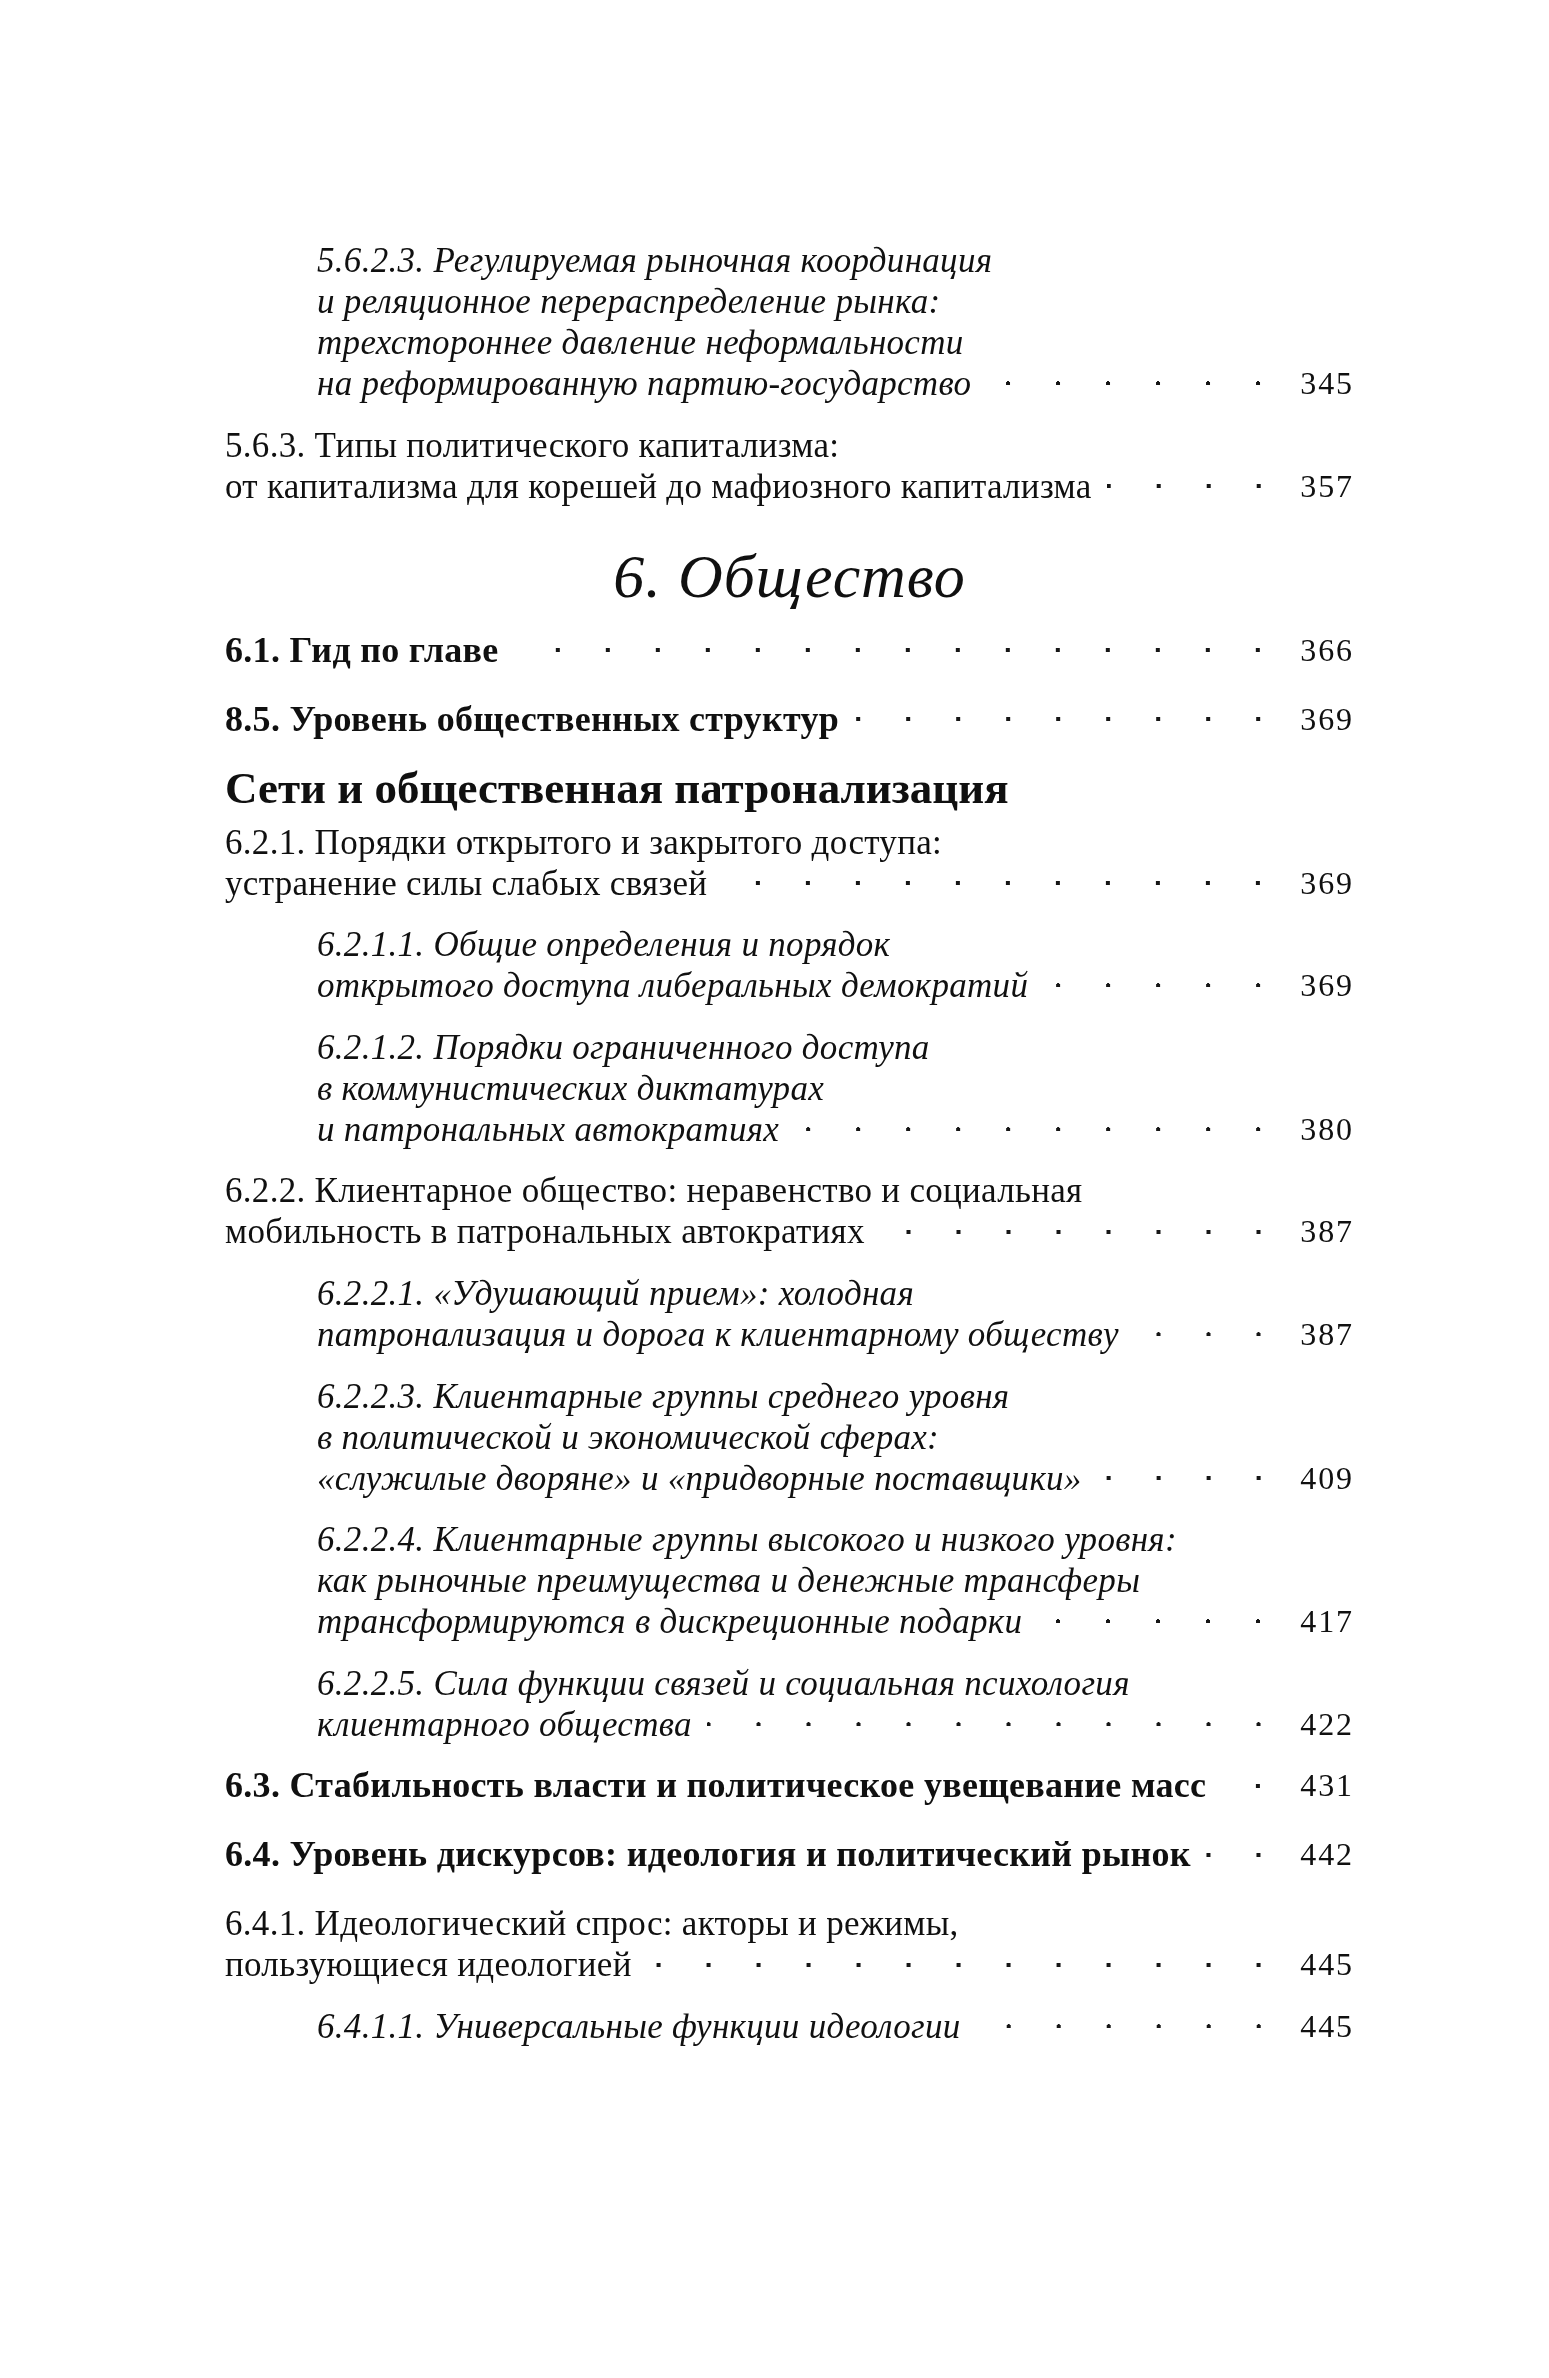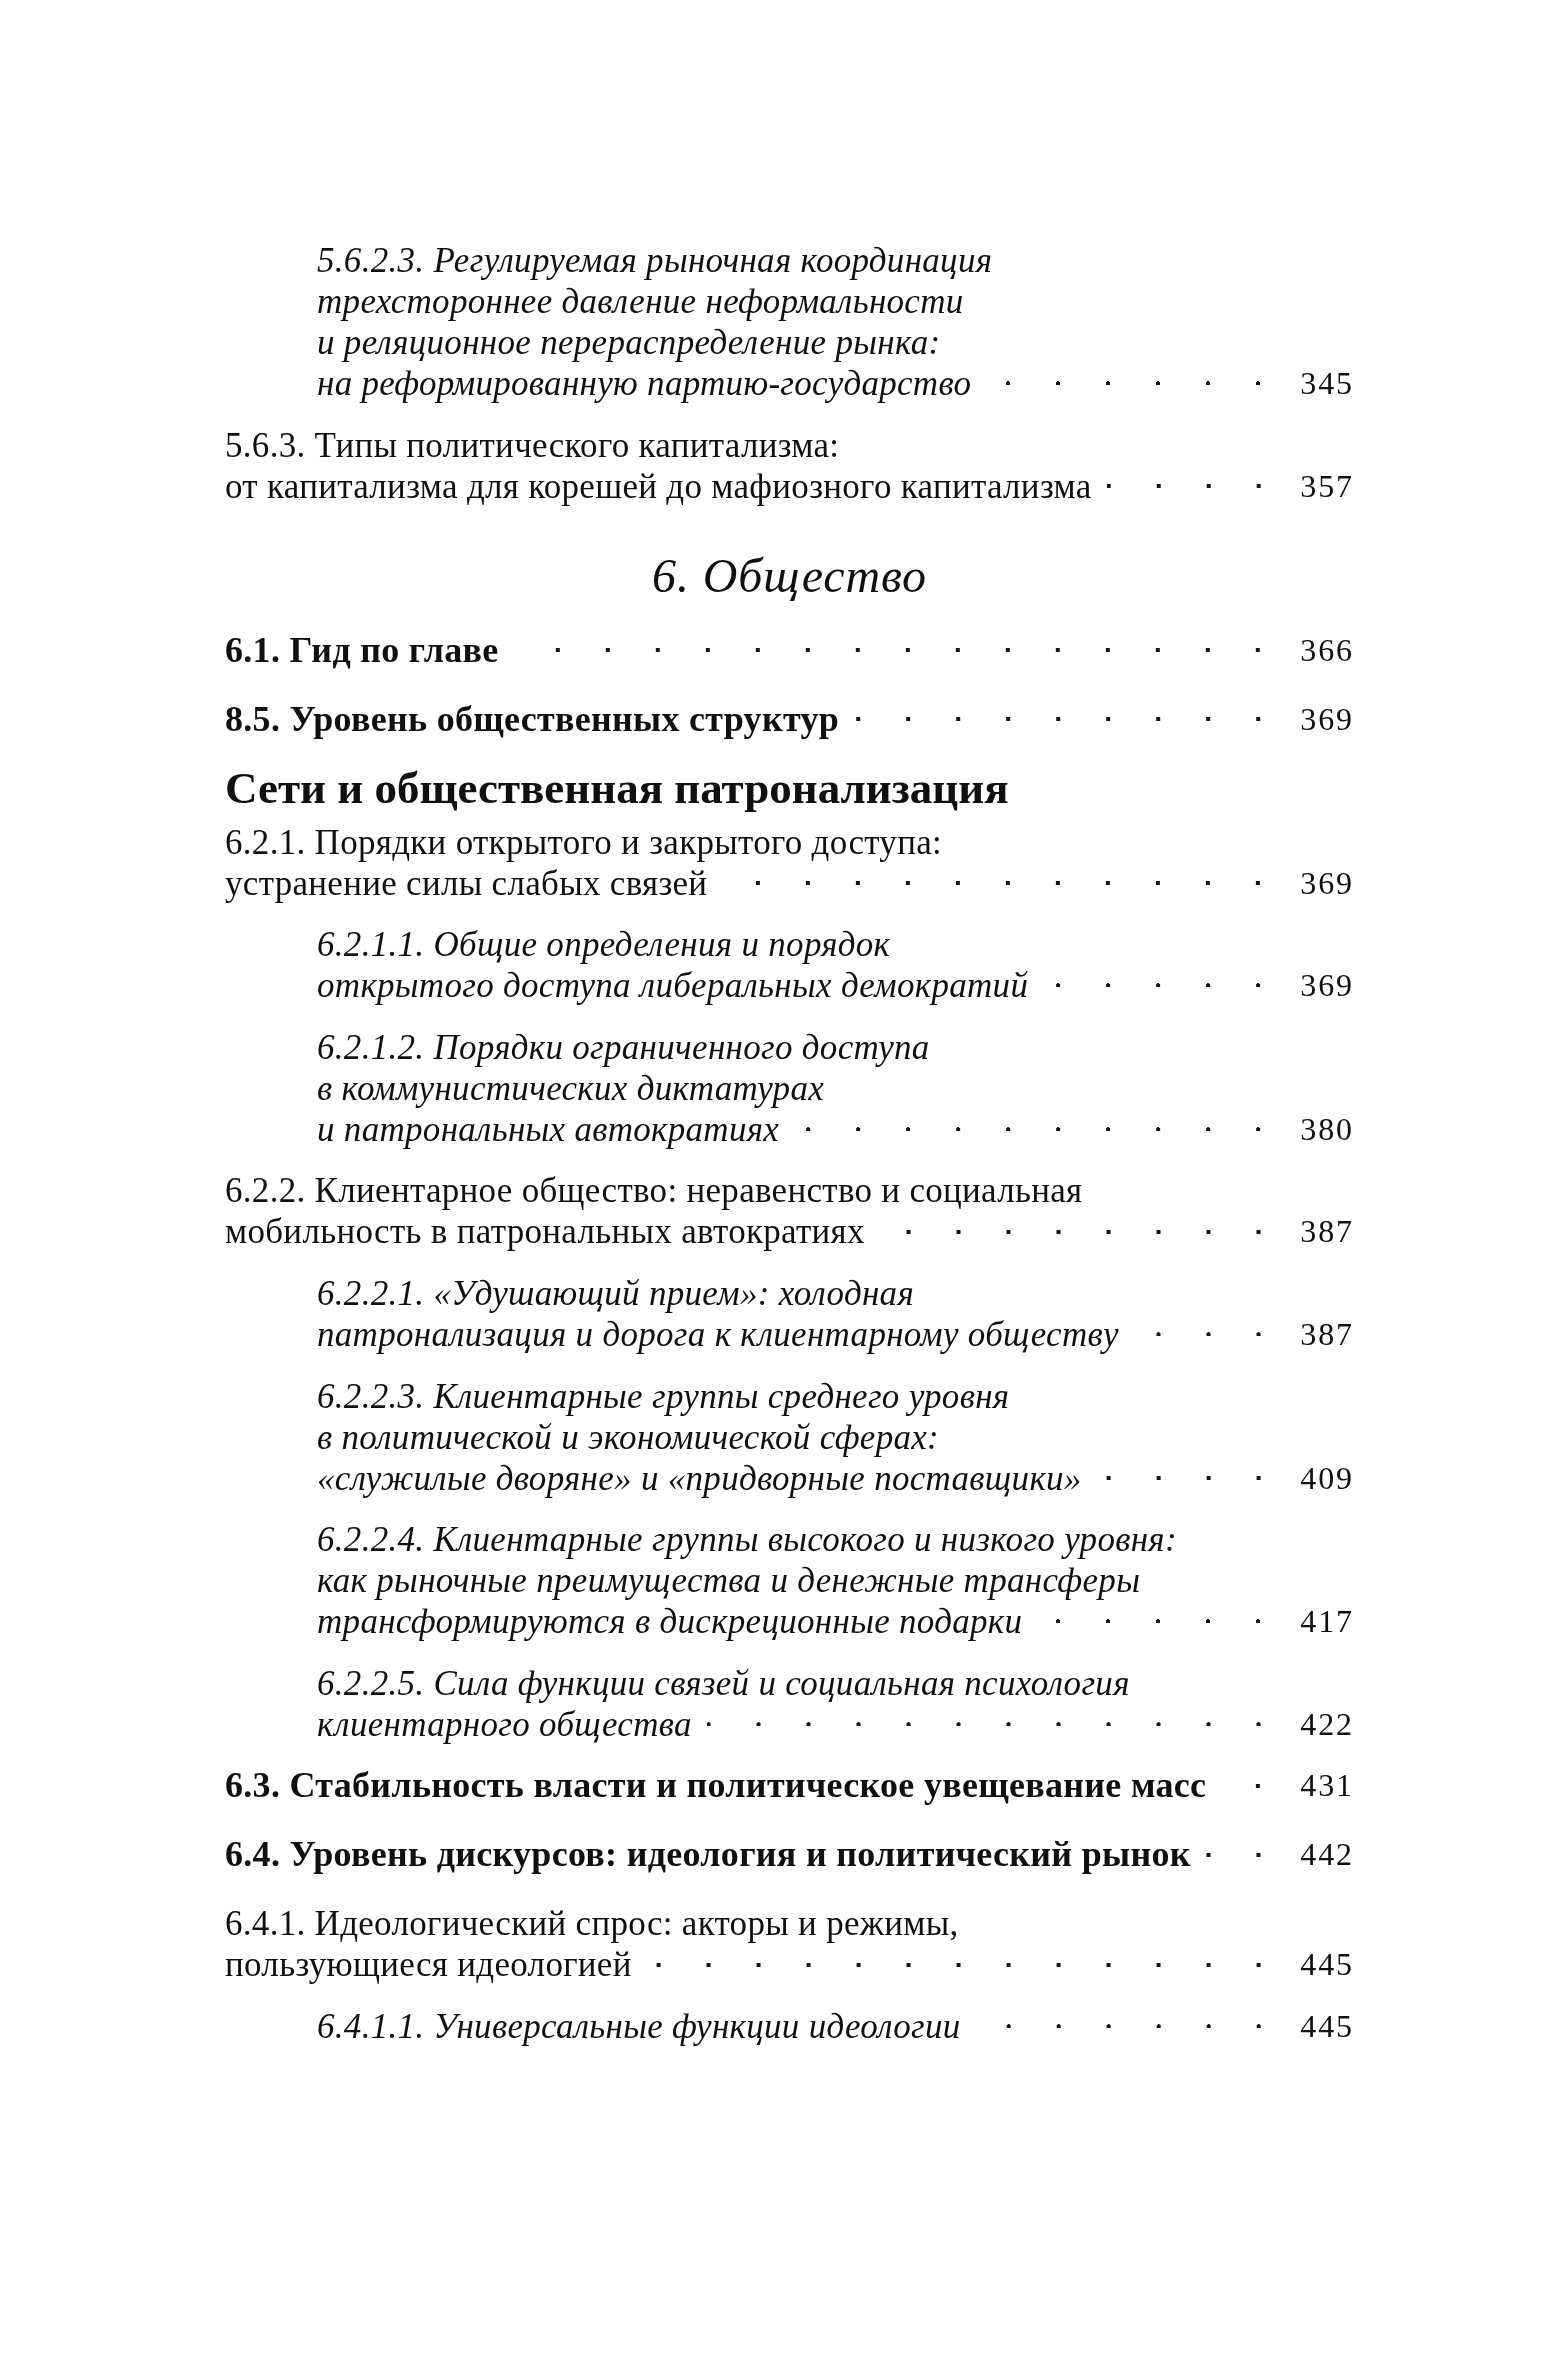--- a/index.html
+++ b/index.html
@@ -54,43 +54,43 @@
     flex: 0 0 auto;
     font-style: normal;
     font-weight: 400;
     font-size: 32px;
     letter-spacing: 1.9px;
   }
 
   .chapter-heading {
     font-style: italic;
     font-weight: 400;
-    font-size: 48px;
+    font-size: 62px;
     line-height: 60px;
     text-align: center;
     margin: 39px 0 24px 0;
     letter-spacing: 0.9px;
   }
 
   .subheading {
     font-weight: 700;
     font-size: 45px;
     line-height: 41px;
     margin: 5.6px 0 13px 0;
   }
 </style>
 </head>
 <body style="--paper: #ffffff; --ink: #101010;">
 
 <div class="book-page">
   <div class="toc">
       <div class="entry italic indent">
         <div class="toc-line"><span class="line-text">5.6.2.3. Регулируемая рыночная координация</span></div>
+        <div class="toc-line"><span class="line-text">и реляционное перераспределение рынка:</span></div>
         <div class="toc-line"><span class="line-text">трехстороннее давление неформальности</span></div>
-        <div class="toc-line"><span class="line-text">и реляционное перераспределение рынка:</span></div>
         <div class="toc-line last">
           <span class="line-text">на реформированную партию-государство</span>
           <span class="leader"></span>
           <span class="page-num">345</span>
         </div>
       </div>
       <div class="entry regular">
         <div class="toc-line"><span class="line-text">5.6.3. Типы политического капитализма:</span></div>
         <div class="toc-line last">
           <span class="line-text">от капитализма для корешей до мафиозного капитализма</span>

